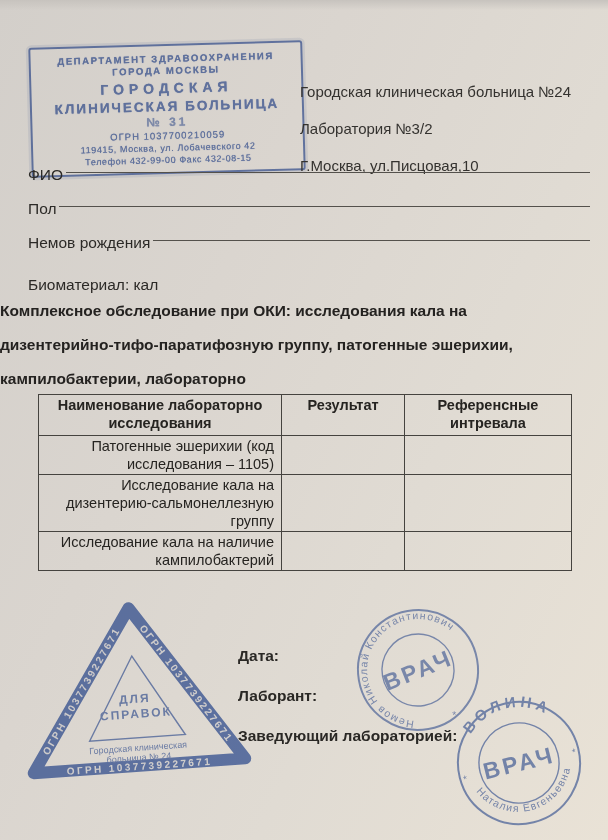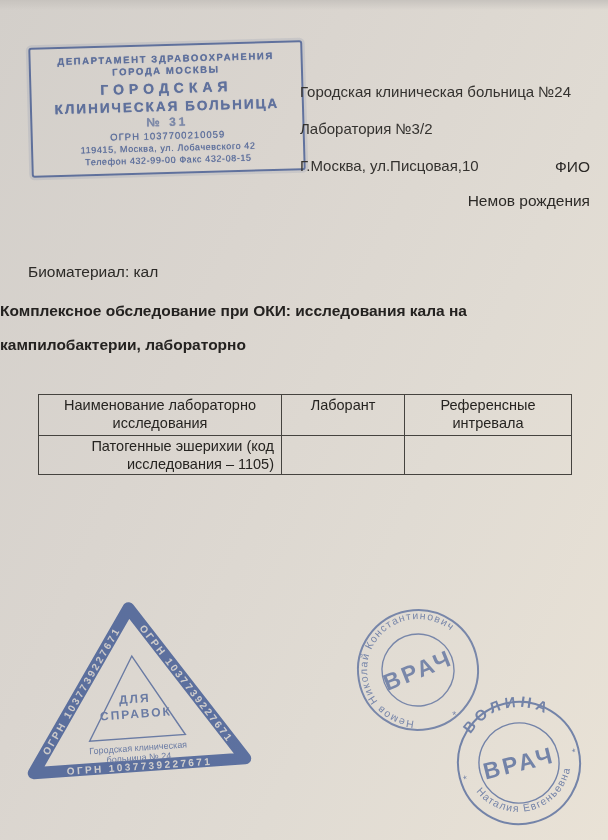--- a/index.html
+++ b/index.html
@@ -22,35 +22,35 @@
     box-shadow:0 0 0 2.5px rgba(93,120,186,.14); text-shadow:0 0 .7px #5d78ba; }
   .cs-l1,.cs-l2 { font-size:9.5px; letter-spacing:1.6px; line-height:12px; font-weight:bold; }
   .cs-l3 { font-size:14px; font-weight:bold; letter-spacing:5px; line-height:19px; margin-top:2px;}
   .cs-l4 { font-size:13.5px; font-weight:bold; letter-spacing:2px; line-height:17px; }
   .cs-l5 { font-size:12px; font-weight:bold; letter-spacing:3px; line-height:15px; opacity:.75; }
   .cs-l6 { font-size:9.5px; letter-spacing:1px; line-height:12px; }
   .cs-l7,.cs-l8 { font-size:9px; letter-spacing:.6px; line-height:12px; }
 
   
   .fields { position:absolute; left:28px; top:158px; width:562px; }
-  .field { display:flex; align-items:flex-end; height:34px; font-size:15.5px; color:#2c2a27;flex-direction:column; }
+  .field { display:flex; align-items:center; height:34px; font-size:15.5px; color:#2c2a27; }
   .field-line { flex:1; border-bottom:1.4px solid #54514c; margin-left:3px; transform:translateY(-3px); }
-  .biomaterial { position:absolute; left:28px; top:263px; font-size:15.5px; color:#2c2a27; }
+  .biomaterial { position:absolute; left:28px; top:276px; font-size:15.5px; color:#2c2a27; }
 
   
   .title-block { position:absolute; left:0; top:301px; width:608px; text-align:left;
     font-size:15.5px; font-weight:bold; color:#242220; }
   .title-block div { height:34px; line-height:20px; }
 
   
   .results-table { position:absolute; left:38px; top:394px; border-collapse:collapse;
     font-size:14.5px; color:#262421; }
   .results-table th,.results-table td { border:1.6px solid #45433f; padding:1px 7px;
     vertical-align:top; line-height:18px; }
-  .results-table th { font-weight:normal; height:38px; }
+  .results-table th { font-weight:bold; height:38px; }
   .results-table td { height:36px; text-align:right; }
   .col-name { width:228px; } .col-result { width:108px; } .col-ref { width:152px; }
 
   
   .footer-labels { position:absolute; left:238px; top:646px; font-size:15.5px; font-weight:bold; color:#2a2825;}
   .footer-labels div { height:40px; line-height:20px; }
 
   
   .stamp { position:absolute; mix-blend-mode:multiply; }
   .tri-stamp { left:16px; top:600px; transform:rotate(-4deg); opacity:.9; }
@@ -93,49 +93,69 @@
     <div>Лаборатория №3/2</div>
     <div>Г.Москва, ул.Писцовая,10</div>
   </div>
 
   <div class="fields">
     <div class="field">
       <span>ФИО</span>
       <span class="field-line"></span>
     </div>
     <div class="field">
+      <span>Пол</span>
+      <span class="field-line"></span>
+    </div>
+    <div class="field">
       <span>Немов рождения</span>
       <span class="field-line"></span>
     </div>
   </div>
 
   <div class="biomaterial">Биоматериал: кал</div>
 
   <div class="title-block">
     <div>Комплексное обследование при ОКИ: исследования кала на</div>
+    <div>дизентерийно-тифо-паратифозную группу, патогенные эшерихии,</div>
     <div>кампилобактерии, лабораторно</div>
   </div>
 
   <table class="results-table">
     <thead>
       <tr>
         <th class="col-name">Наименование лабораторно исследования</th>
-        <th class="col-result">Лаборант</th>
+        <th class="col-result">Результат</th>
         <th class="col-ref">Референсные интревала</th>
       </tr>
     </thead>
     <tbody>
       <tr>
         <td>Патогенные эшерихии (код исследования – 1105)</td>
         <td></td>
         <td></td>
       </tr>
+      <tr>
+        <td>Исследование кала на дизентерию-сальмонеллезную группу</td>
+        <td></td>
+        <td></td>
+      </tr>
+      <tr>
+        <td>Исследование кала на наличие кампилобактерий</td>
+        <td></td>
+        <td></td>
+      </tr>
     </tbody>
   </table>
 
+  <div class="footer-labels">
+    <div>Дата:</div>
+    <div>Лаборант:</div>
+    <div>Заведующий лабораторией:</div>
+  </div>
 
   <svg class="stamp tri-stamp" width="235" height="175" viewBox="0 0 235 175">
     <path class="tri-main" d="M 118,8 L 12,166 L 224,166 Z"></path>
     <path id="tri-left" d="M 12,166 L 118,8" fill="none"></path>
     <path id="tri-right" d="M 118,8 L 224,166" fill="none"></path>
     <path id="tri-bottom" d="M 12,166 L 224,166" fill="none"></path>
     <text class="tri-band-text" dominant-baseline="central" text-anchor="middle">
       <textPath href="#tri-left" startOffset="50%">ОГРН 1037739227671</textPath>
     </text>
     <text class="tri-band-text" dominant-baseline="central" text-anchor="middle">

